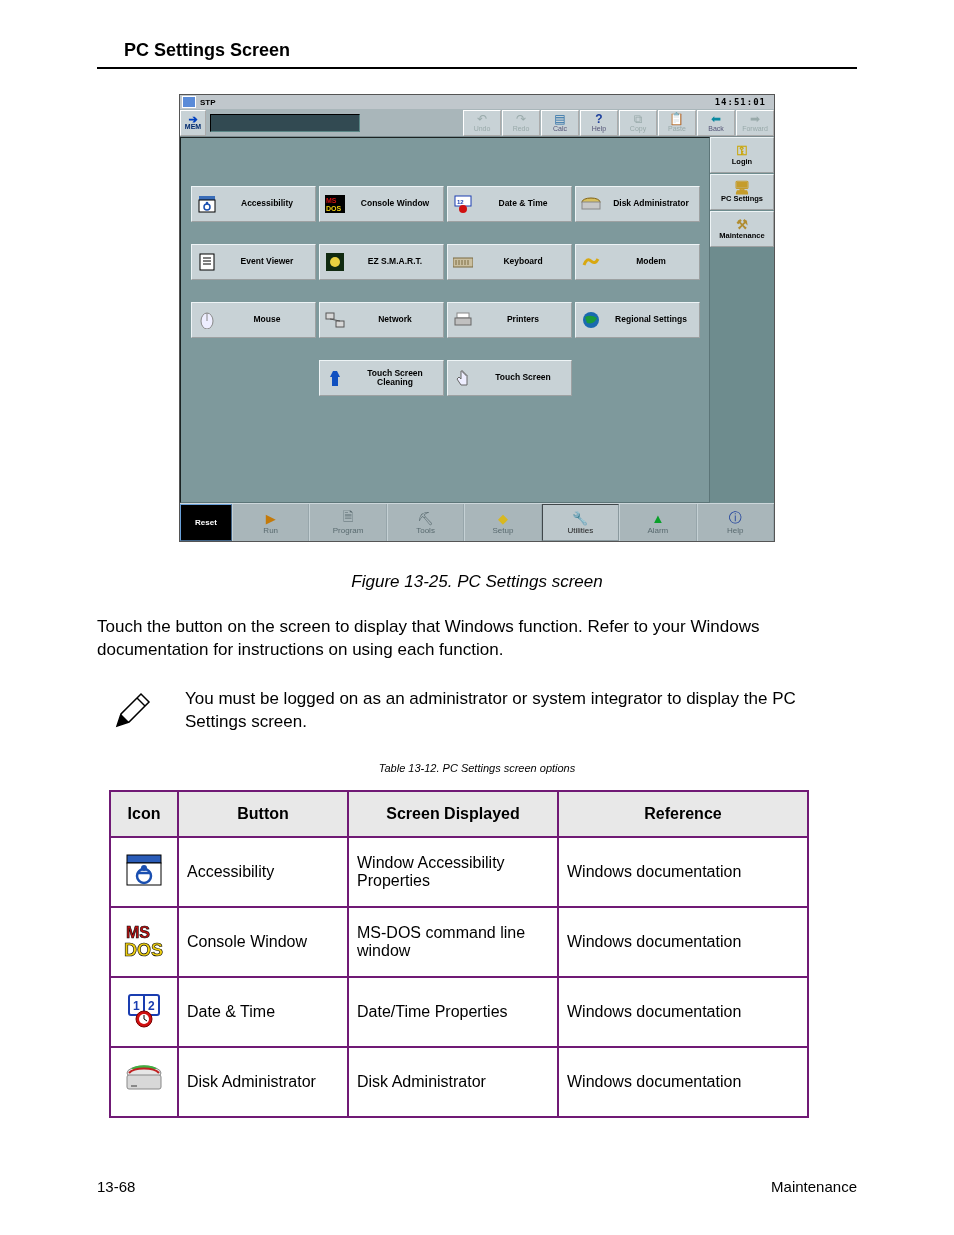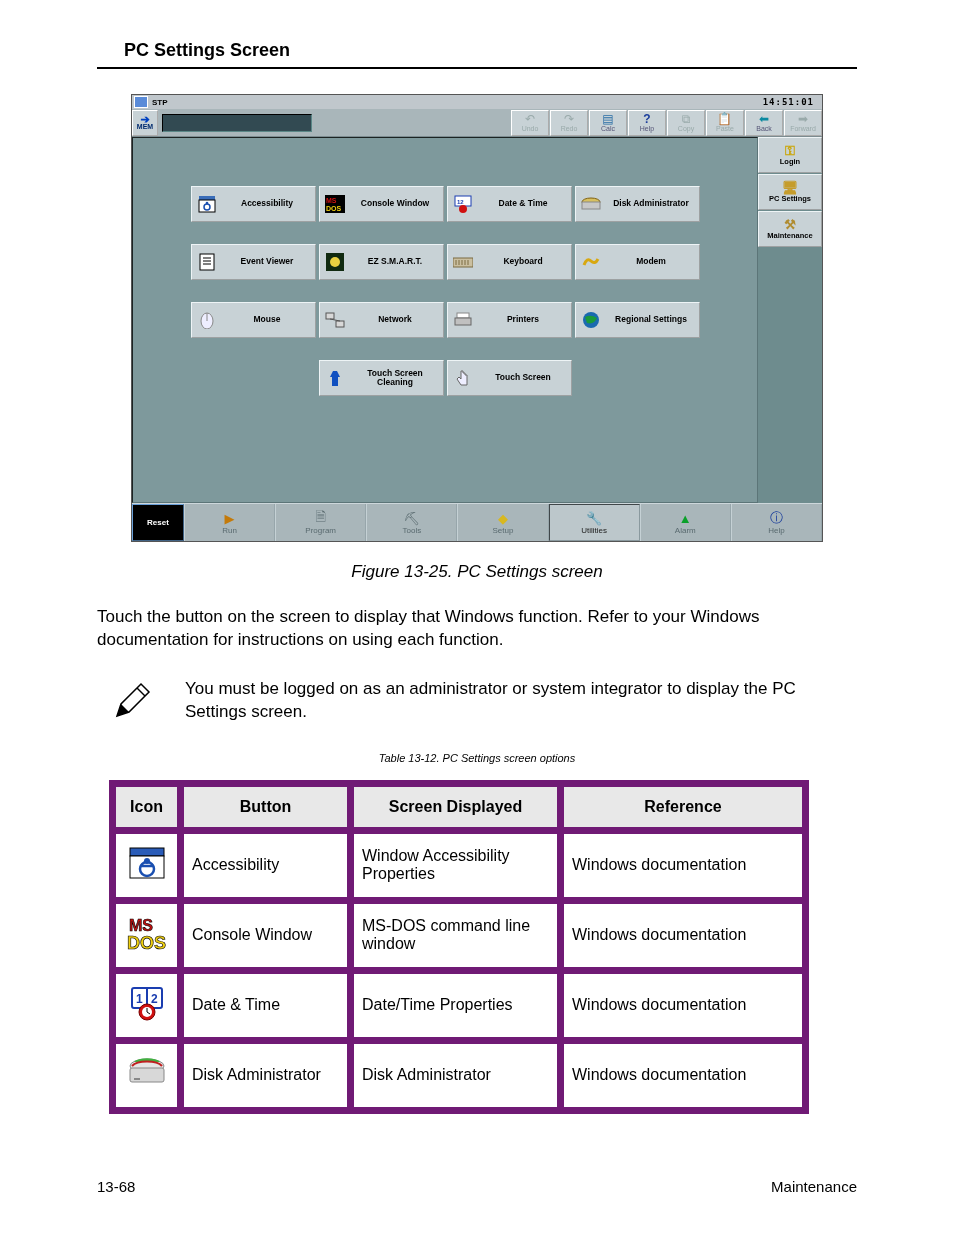--- a/index.html
+++ b/index.html
@@ -23,22 +23,22 @@
     margin-bottom: 6px;
     margin-left: 27px;
   }
   hr.rule {
     border: none;
     border-top: 2.5px solid #000;
     margin-bottom: 25px;
   }
   
   .screenshot {
-    width: 692px;
-    margin: 0 auto 20px auto;
+    width: 596px;
+    margin: 0 auto 30px auto;
     background: #6e8c8e;
     border: 1px solid #555;
     font-size: 8.5px;
     color: #eef;
   }
   .titlebar {
     height: 14px;
     background: #c0c7cc;
     display: flex;
     align-items: center;
@@ -173,21 +173,21 @@
     font-size: 11px;
     text-align: center;
     margin-bottom: 16px;
   }
   table.doc-table {
     border-collapse: collapse;
     width: 700px;
     margin-left: 12px;
   }
   table.doc-table th, table.doc-table td {
-    border: 7px solid #701a75;
+    border: 2px solid #701a75;
     font-size: 16px;
     vertical-align: middle;
     padding: 11px 8px;
   }
   table.doc-table th {
     background: #e8e8e8;
     font-weight: bold;
     text-align: center;
     height: 46px;
   }

